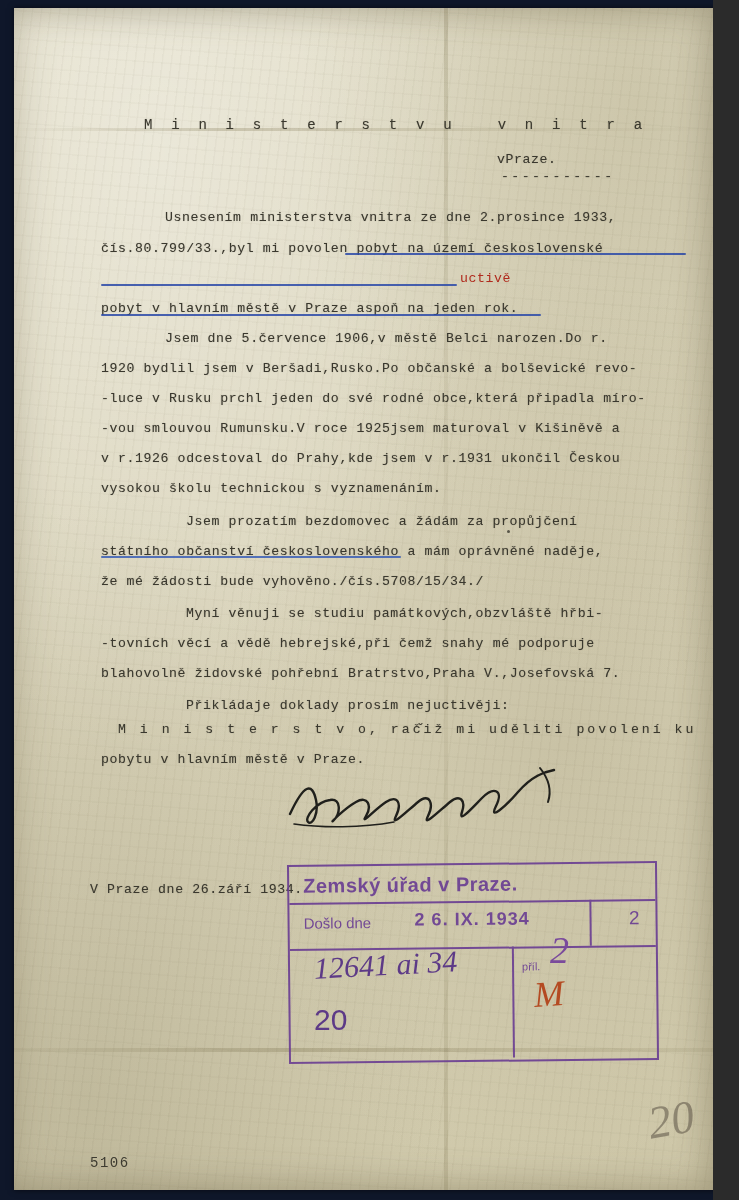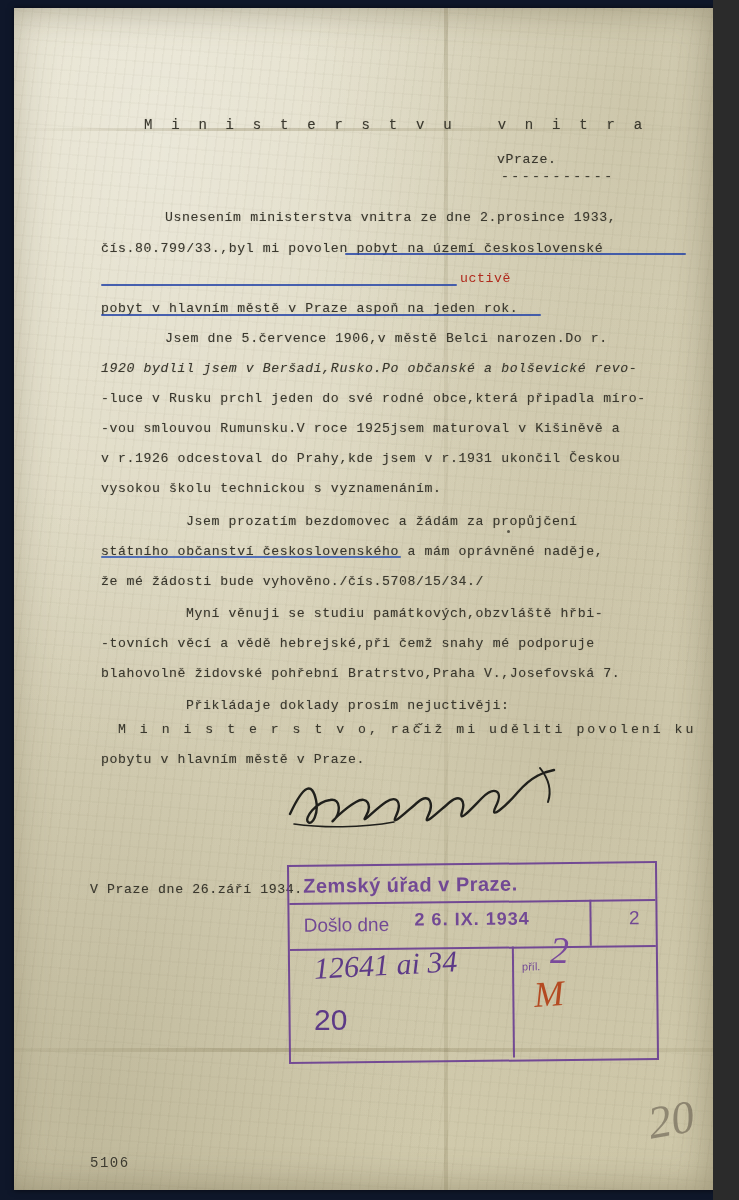--- a/index.html
+++ b/index.html
@@ -135,21 +135,21 @@
     height: 2px; background: #6b3f93;
   }
   .stamp .vline {
     position: absolute;
     width: 2px; background: #6b3f93;
   }
   .stamp .doslo {
     position: absolute;
     left: 14px; top: 48px;
     font-family: "Liberation Sans", sans-serif;
-    font-size: 19px;
+    font-size: 15px;
     white-space: pre;
   }
   .stamp .date {
     position: absolute;
     left: 125px; top: 44px;
     font-family: "Liberation Sans", sans-serif;
     font-weight: bold;
     font-size: 18px;
     letter-spacing: 1px;
     white-space: pre;
@@ -215,21 +215,21 @@
     <div class="tw" style="left:151px; top:203px;">Usnesením ministerstva vnitra ze dne 2.prosince 1933,</div>
     <div class="tw" style="left:87px; top:234px;">čís.80.799/33.,byl mi povolen pobyt na území československé</div>
     <div class="red-word" style="left:446px; top:264px;">uctivě</div>
     <div class="tw" style="left:87px; top:294px;">pobyt v hlavním městě v Praze aspoň na jeden rok.</div>
 
     <div class="underline ul-blue" style="left:331px; top:245px; width:341px;"></div>
     <div class="underline ul-blue" style="left:87px; top:276px; width:356px;"></div>
     <div class="underline ul-blue" style="left:87px; top:306px; width:440px;"></div>
 
     <div class="tw" style="left:151px; top:324px;">Jsem dne 5.července 1906,v městě Belci narozen.Do r.</div>
-    <div class="tw" style="left:87px; top:354px;font-style:italic;">1920 bydlil jsem v Beršadi,Rusko.Po občanské a bolševické revo-</div>
+    <div class="tw" style="left:87px; top:354px;">1920 bydlil jsem v Beršadi,Rusko.Po občanské a bolševické revo-</div>
     <div class="tw" style="left:87px; top:384px;">-luce v Rusku prchl jeden do své rodné obce,která připadla míro-</div>
     <div class="tw" style="left:87px; top:414px;">-vou smlouvou Rumunsku.V roce 1925jsem maturoval v Kišiněvě a</div>
     <div class="tw" style="left:87px; top:444px;">v r.1926 odcestoval do Prahy,kde jsem v r.1931 ukončil Českou</div>
     <div class="tw" style="left:87px; top:474px;">vysokou školu technickou s vyznamenáním.</div>
 
     <div class="tw" style="left:172px; top:507px;">Jsem prozatím bezdomovec a žádám za propůjčení</div>
     <div class="tw" style="left:87px; top:537px;">státního občanství československého a mám oprávněné naděje,</div>
     <div class="underline ul-blue2" style="left:87px; top:548px; width:300px;"></div>
     <div class="dot" style="left:493px; top:522px;"></div>
     <div class="tw" style="left:87px; top:567px;">že mé žádosti bude vyhověno./čís.5708/15/34./</div>

